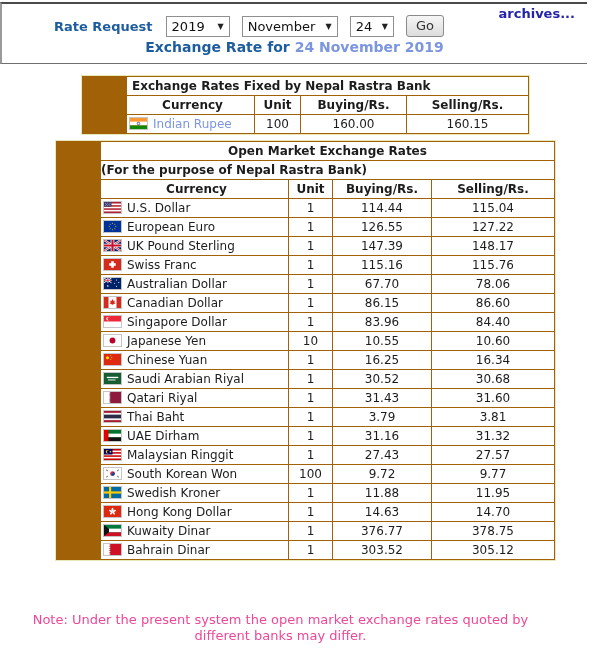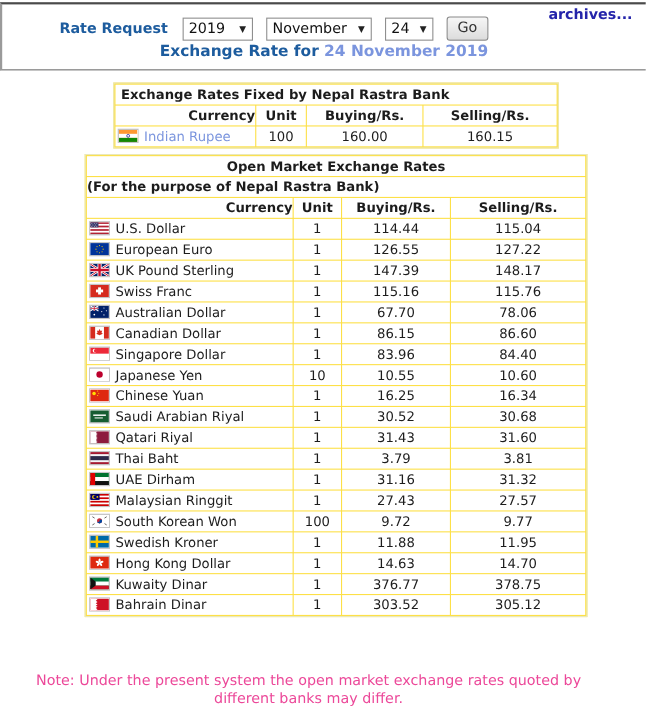--- a/index.html
+++ b/index.html
@@ -40,30 +40,30 @@
     font-size:13px; font-weight:bold; color:#2424aa; cursor:pointer; text-decoration:none;
   }
   .exrate-heading { text-align:center; font-size:14px; font-weight:bold; margin-top:3px; }
   .exrate-heading .pre { color:#1d5c9e; }
   .exrate-heading .date { color:#7b95de; }
 
   
   .tables-wrap { position:absolute; top:75px; left:0; width:611px; }
   table.rates {
     border-collapse:separate; border-spacing:1px;
-    background:#fde047; border:1px solid #e9e8bb;
-    margin:0 auto; table-layout:fixed;
+    background:#a16207; border:1px solid #e9e8bb;
+    margin:0 auto; table-layout:fixed;padding-left:44px;
   }
   table.rates td, table.rates th { background:#fff; height:18px; font-size:12px; color:#1c1c1c; overflow:hidden; white-space:nowrap; }
   #fixed-table { width:402px; margin-bottom:5px; }
   #open-table  { width:454px; }
   .tbl-title { font-size:13px; font-weight:bold; color:#116b8e; text-align:left; padding-left:5px; }
   .tbl-title.center { text-align:center; padding-left:0; }
   .tbl-subtitle { font-size:12.5px; color:#3e4355; text-align:left; font-weight:bold; }
-  th.colhead { background:#c9e067; font-size:13px; font-weight:bold; color:#116b8e; text-align:right; padding-left:4px; }
+  th.colhead { background:#c9e067; font-size:13px; font-weight:bold; color:#116b8e; text-align:center; padding-left:4px; }
   th.colhead.c { text-align:center; padding-left:0; }
   td.cur { text-align:left; padding-left:3px; }
   td.num { text-align:center; }
   .flag { display:inline-block; width:17px; height:11px; vertical-align:-1px; margin-right:6px; box-shadow:0 0 0 1px rgba(90,90,90,.35); }
   .flag svg { display:block; width:17px; height:11px; }
   .curname { font-size:12px; color:#1c1c1c; }
   .curlink { color:#7b95de; cursor:pointer; }
 
   
   .note {

